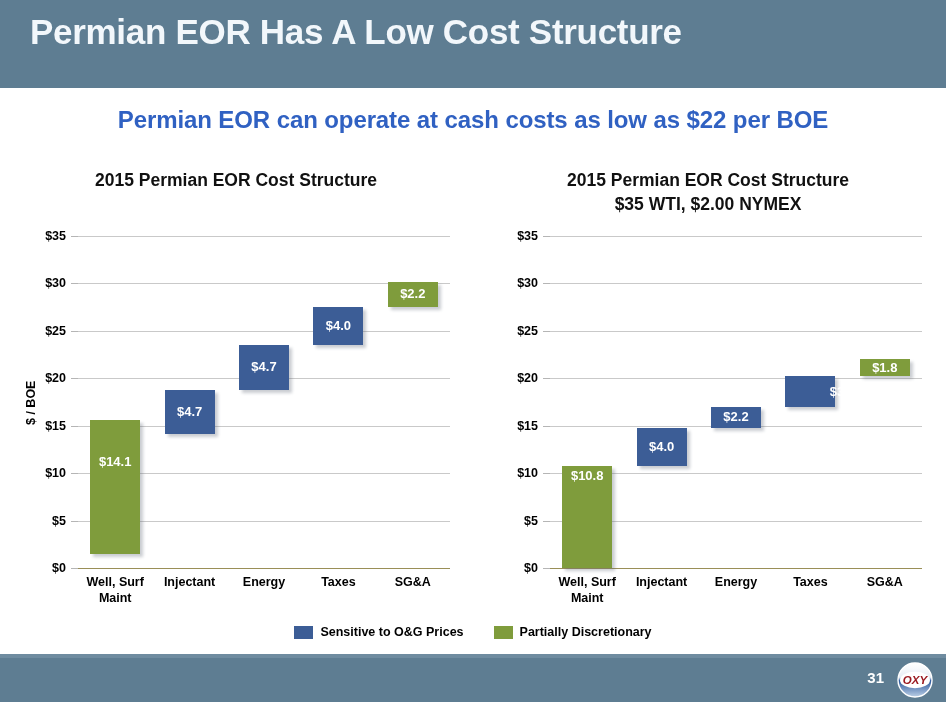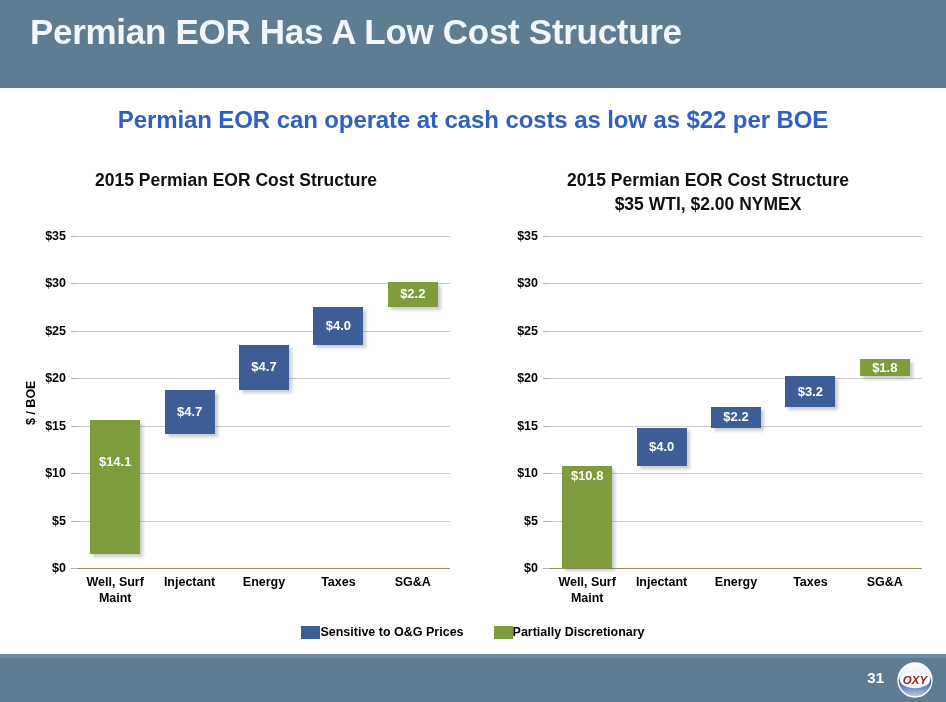--- a/index.html
+++ b/index.html
@@ -159,20 +159,21 @@
     top: 625px;
     width: 946px;
     display: flex;
     justify-content: center;
     align-items: center;
     gap: 30px;
   }
   .legend-item {
     display: flex;
     align-items: center;
+    gap: 7px;
   }
   .legend-swatch {
     width: 19px;
     height: 13px;
     display: inline-block;
   }
   .legend-swatch.blue  { background: #3c5d96; }
   .legend-swatch.green { background: #7f9c3c; }
   .legend-text {
     font-size: 12.5px;
@@ -334,21 +335,21 @@
         <div class="xcat" style="left: 74.4px; width: 74.4px;">
           <div>Injectant</div>
         </div>
         <div class="bar blue" style="left: 161px; top: 170.743px; width: 50px; height: 20.8686px;">
           <div class="bar-label" style="top: 2.43429px;">$2.2</div>
         </div>
         <div class="xcat" style="left: 148.8px; width: 74.4px;">
           <div>Energy</div>
         </div>
         <div class="bar blue" style="left: 235.4px; top: 140.389px; width: 50px; height: 30.3543px;">
-          <div class="bar-label" style="top: 7.17714px;">$3.2</div>
+          <div class="bar-label" style="top: 7.17714px; margin-left: 32px;">$3.2</div>
         </div>
         <div class="xcat" style="left: 223.2px; width: 74.4px;">
           <div>Taxes</div>
         </div>
         <div class="bar green" style="left: 309.8px; top: 123.314px; width: 50px; height: 17.0743px;">
           <div class="bar-label" style="top: 0.537143px;">$1.8</div>
         </div>
         <div class="xcat" style="left: 297.6px; width: 74.4px;">
           <div>SG&amp;A</div>
         </div>

